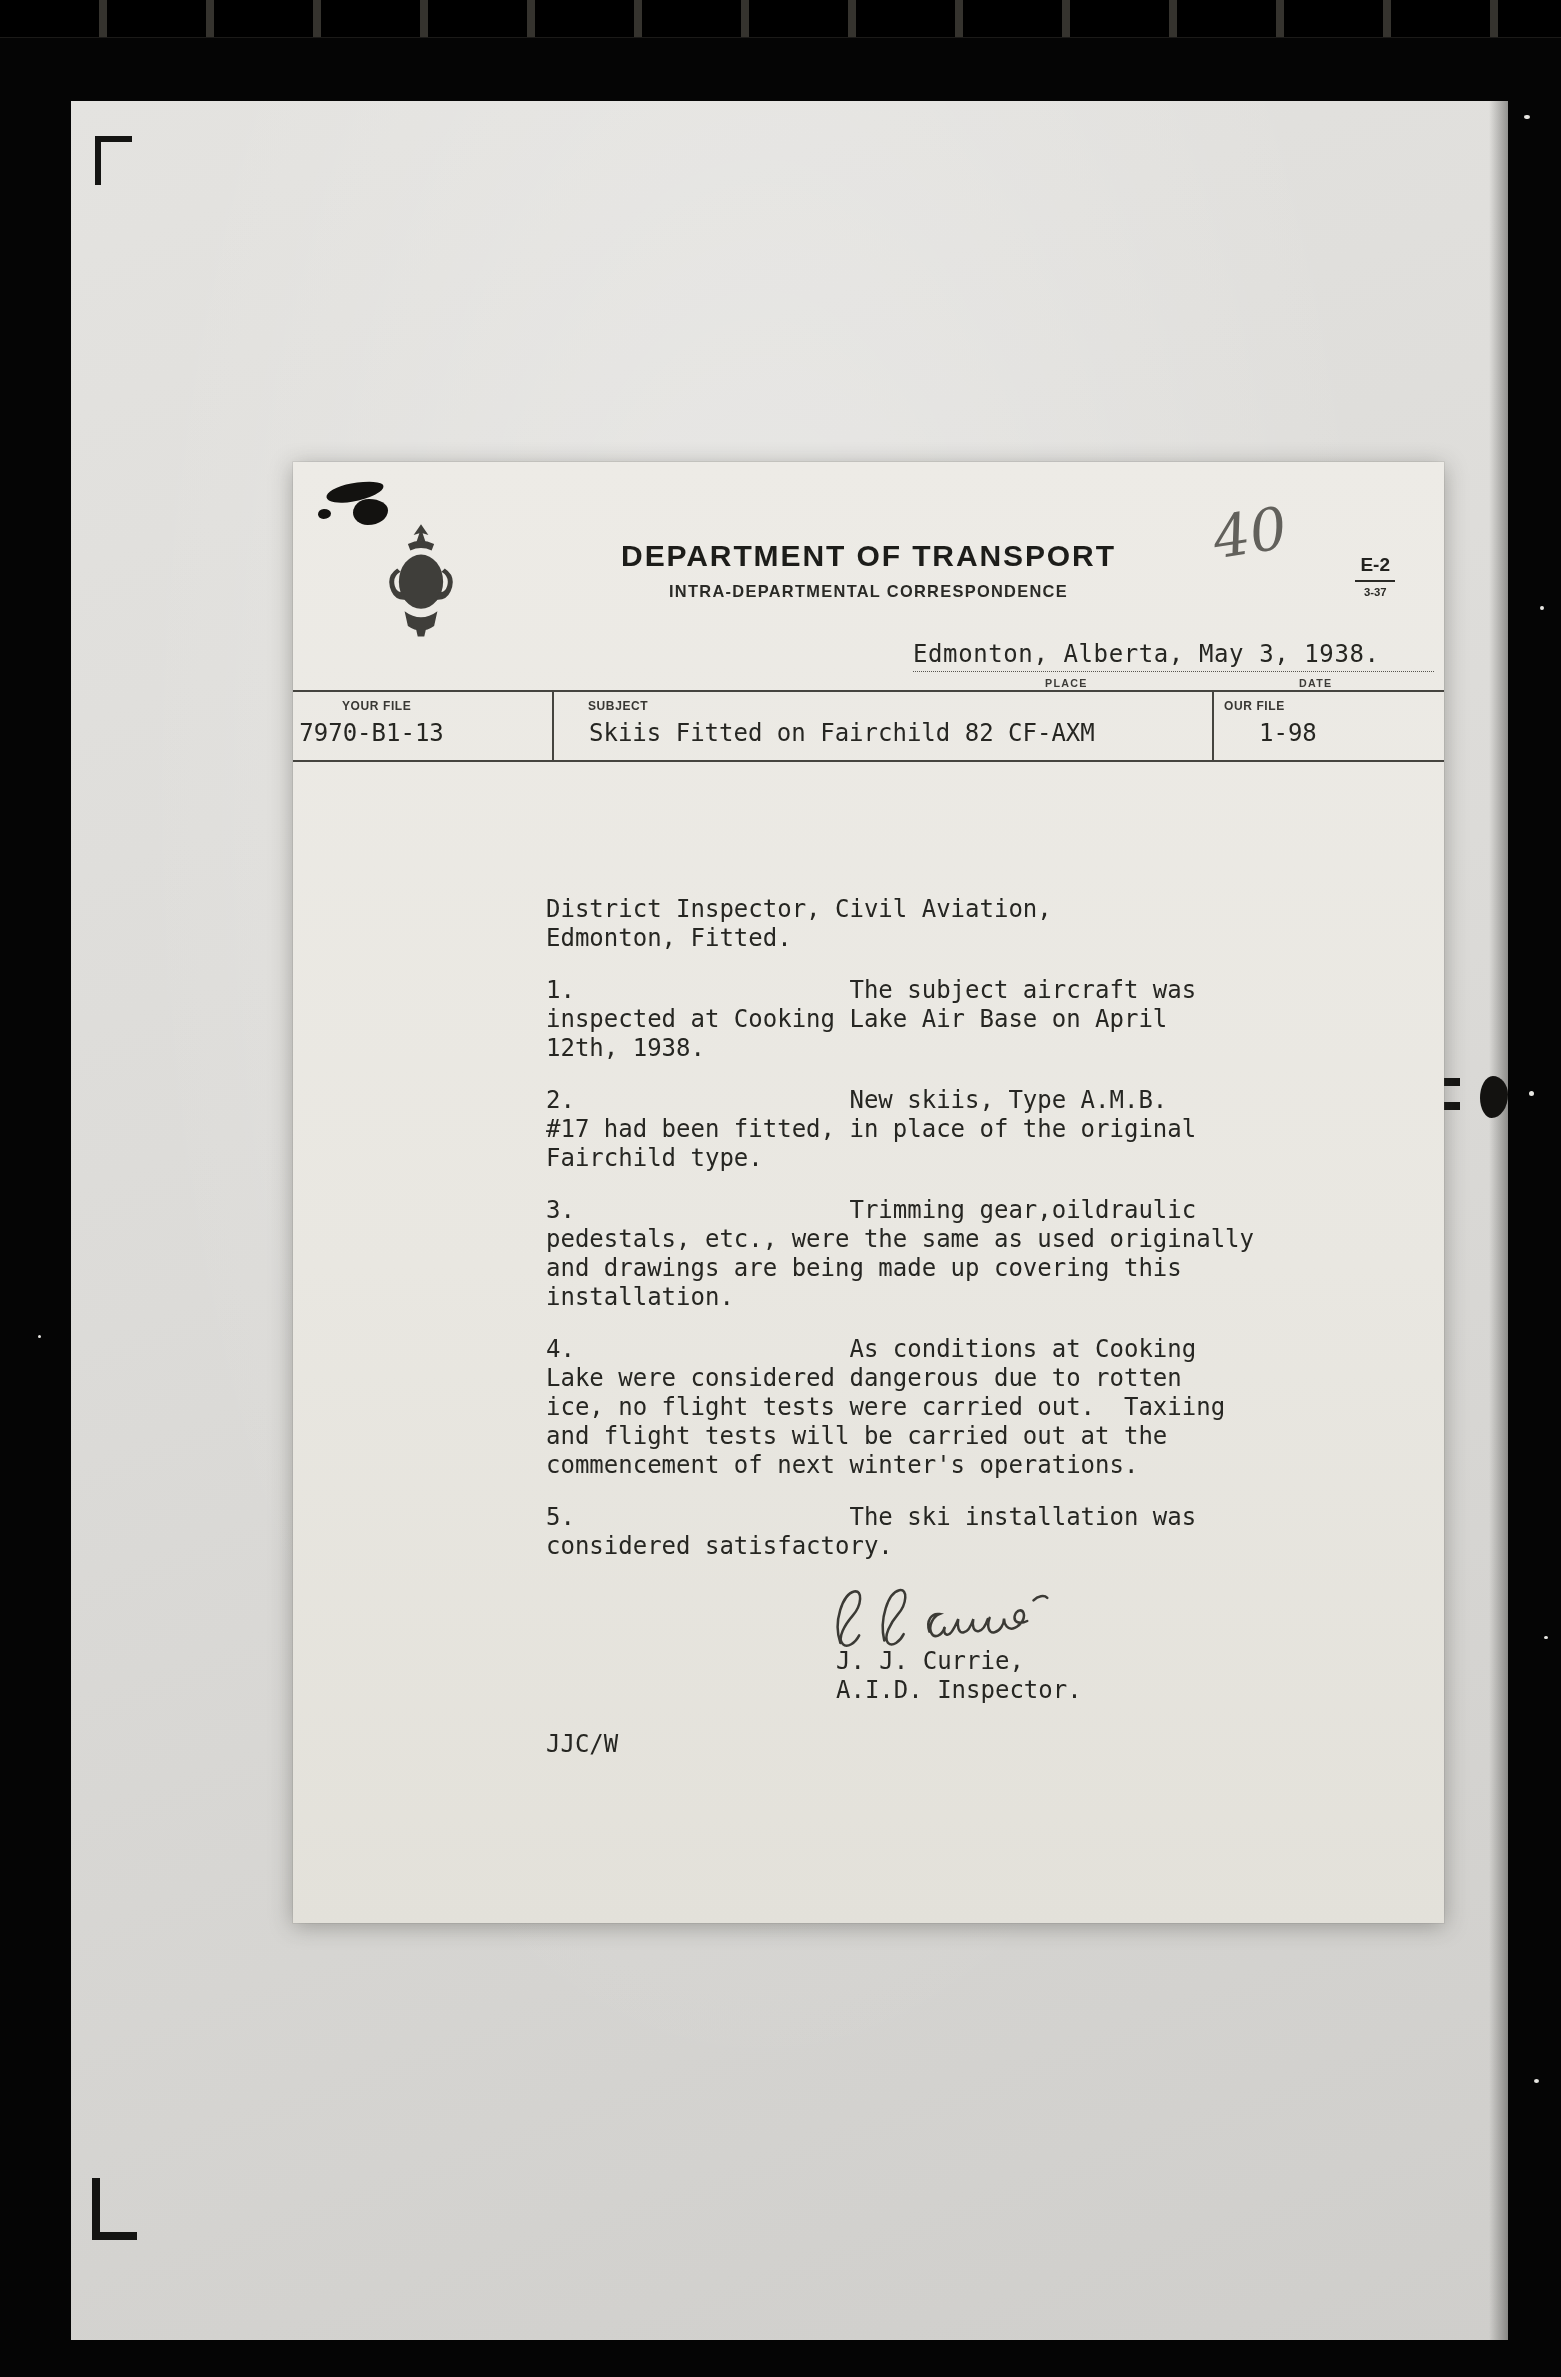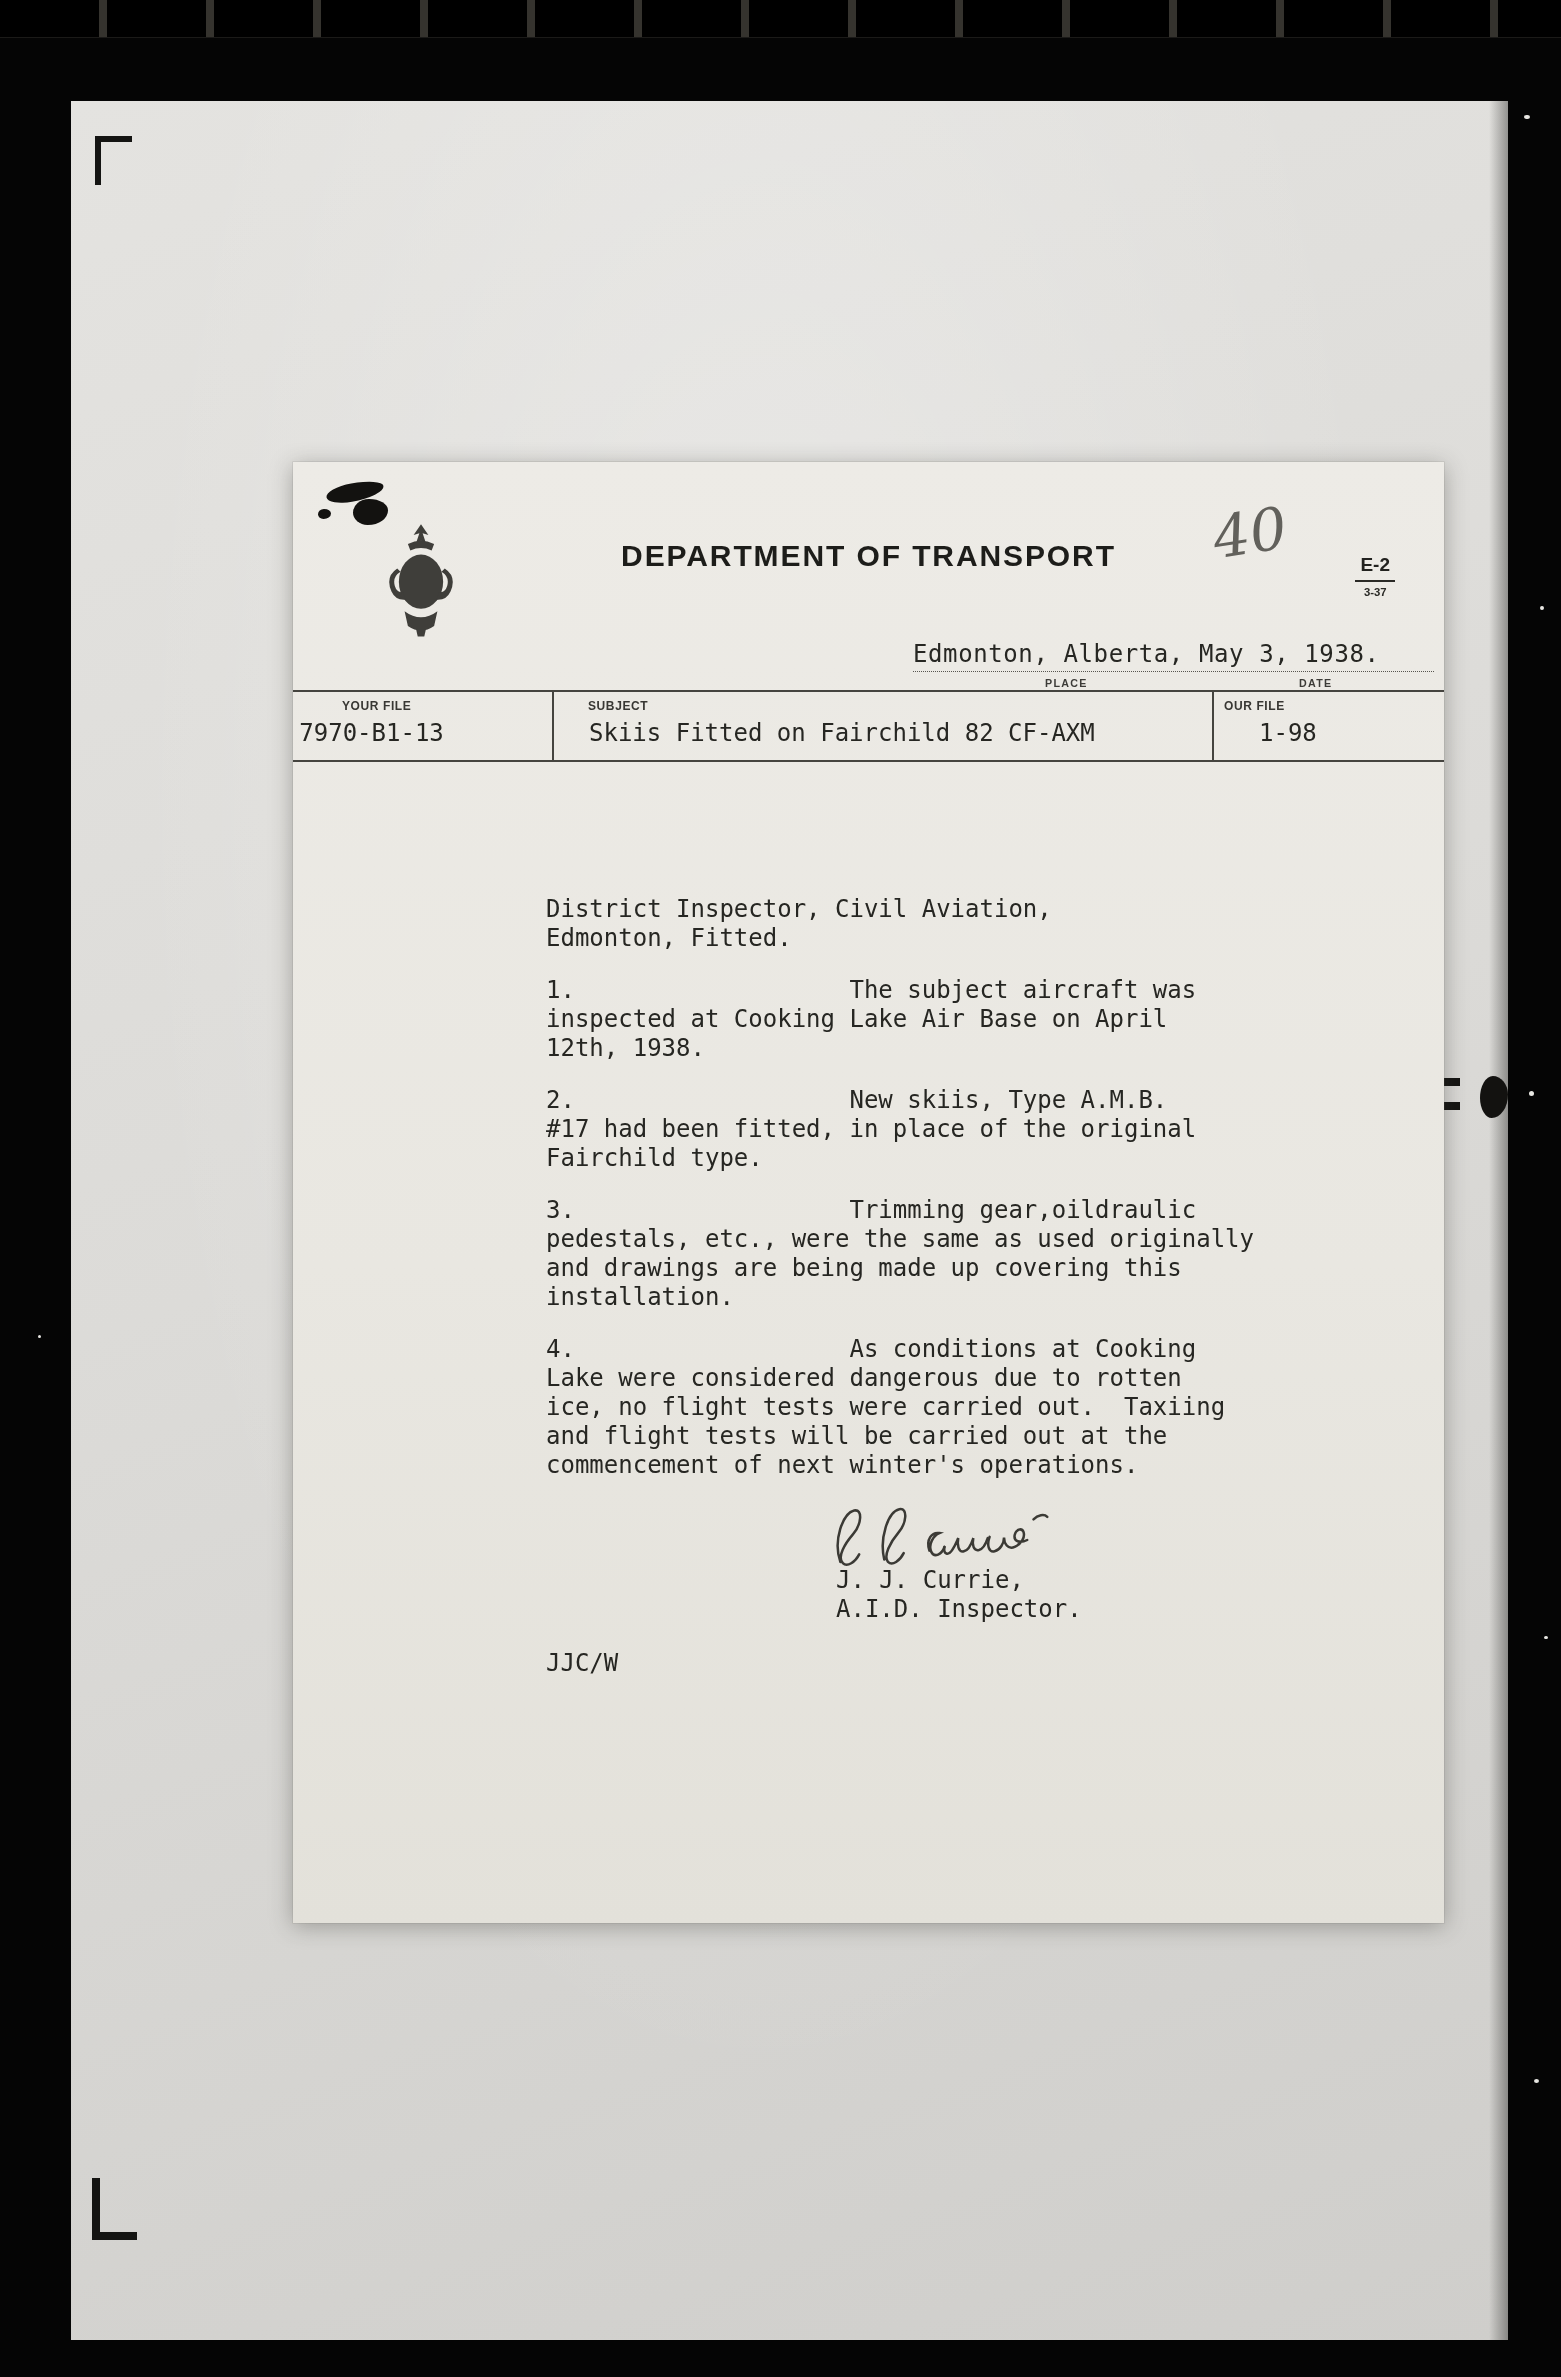--- a/index.html
+++ b/index.html
@@ -122,20 +122,21 @@
           <ellipse cx="50" cy="72" rx="27" ry="33"></ellipse>
           <path d="M21 56 q-15 10 -7 28 q5 11 17 10 l-3 -9 q-8 0 -10 -8 q-3 -11 7 -17 z"></path>
           <path d="M79 56 q15 10 7 28 q-5 11 -17 10 l3 -9 q8 0 10 -8 q3 -11 -7 -17 z"></path>
           <path d="M30 108 q20 15 40 0 l-4 18 q-16 11 -32 0 z"></path>
           <path d="M44 130 h12 l-2 9 h-8 z"></path>
         </g>
       </svg>
 
       <div class="title-block">
         <div class="title">DEPARTMENT OF TRANSPORT</div>
+        <div class="subtitle">INTRA-DEPARTMENTAL CORRESPONDENCE</div>
       </div>
 
       <div class="codebox">
         <span class="code-main">E-2</span>
         <div class="code-sub">3-37</div>
       </div>
 
       <div class="hand40">40</div>
 
       <div class="placedate mono ink">Edmonton, Alberta, May 3, 1938.</div>
@@ -166,20 +167,22 @@
 Fairchild type.</div>
         <div class="para pre">3.                   Trimming gear,oildraulic
 pedestals, etc., were the same as used originally
 and drawings are being made up covering this
 installation.</div>
         <div class="para pre">4.                   As conditions at Cooking
 Lake were considered dangerous due to rotten
 ice, no flight tests were carried out.  Taxiing
 and flight tests will be carried out at the
 commencement of next winter's operations.</div>
+        <div class="para pre">5.                   The ski installation was
+considered satisfactory.</div>
 
         <div class="sig-block">
           <svg class="sig-script" width="277" height="74" viewBox="0 0 440 118">
             <g fill="none" stroke="#3b3a35" stroke-width="4" stroke-linecap="round">
               <path d="M30 94 C18 60 34 16 52 12 C66 9 64 34 50 50 C38 64 24 86 34 96 C41 103 54 94 60 82"></path>
               <path d="M100 90 C92 56 106 14 124 10 C138 7 136 32 122 48 C110 62 98 84 106 94 C113 101 125 92 131 80"></path>
               <path d="M172 76 C166 58 176 46 188 48 C178 52 170 66 175 78 C180 88 192 82 196 70"></path>
               <path d="M196 70 C194 82 202 85 209 74 C214 66 216 60 218 56 C216 66 218 79 227 77 C236 75 240 62 242 56 C240 66 242 77 251 75 C259 73 263 62 265 56"></path>
               <path d="M268 54 C263 68 267 79 276 77 C285 75 291 64 291 55 C291 64 297 75 308 70 C319 65 325 54 322 46 C319 39 310 42 308 51 C306 61 316 65 328 59"></path>
               <path d="M338 26 C345 19 355 17 360 22"></path>

